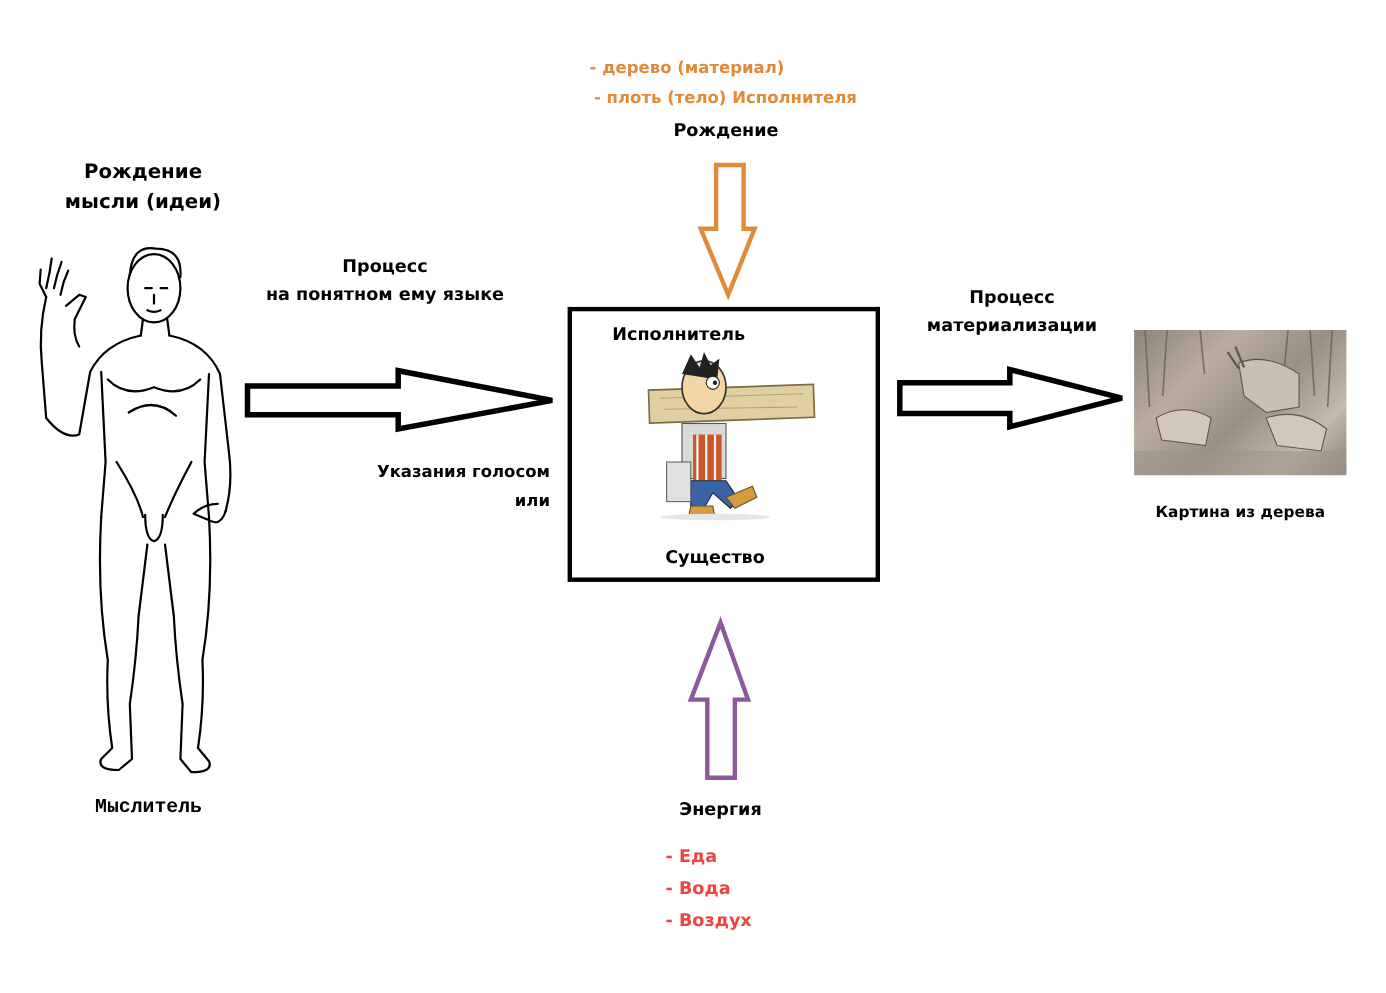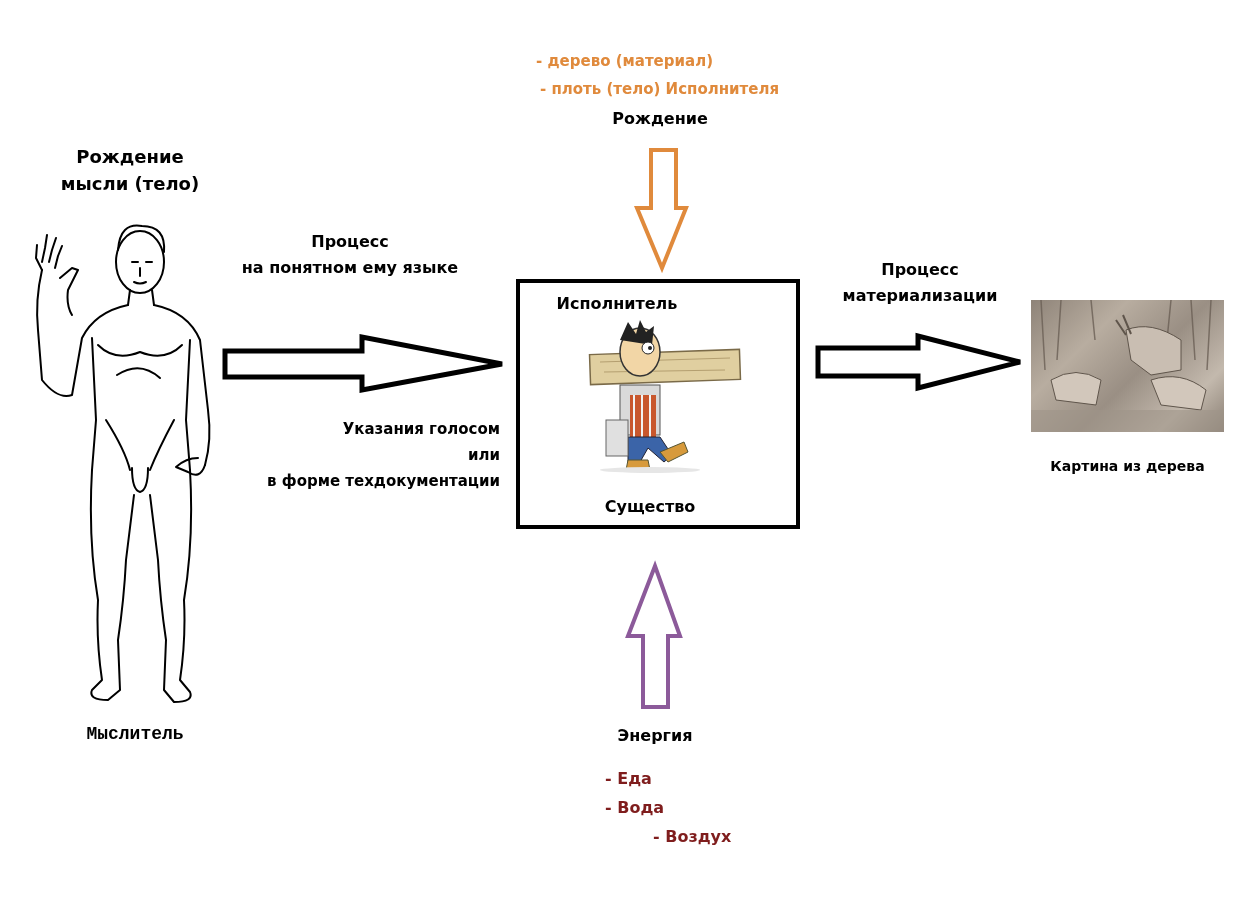--- a/index.html
+++ b/index.html
@@ -4,21 +4,21 @@
   <style>
     html, body { margin: 0; padding: 0; background: #ffffff; }
     body { width: 1260px; height: 903px; position: relative; overflow: hidden;
            font-family: "DejaVu Sans", "Liberation Sans", sans-serif; color: #000; }
     .abs { position: absolute; }
     .txt { font-weight: bold; text-align: center; white-space: nowrap; }
     .t18 { font-size: 18px; line-height: 27px; }
     .t16 { font-size: 16px; line-height: 26px; }
     .t15 { font-size: 15px; line-height: 26px; }
     .orange { color: #e08a3c; }
-    .purple { color: #7f1d1d; }
+    .purple { color: #ef4444; }
     svg { position: absolute; left: 0; top: 0; }
     #center-box { left: 516px; top: 279px; width: 284px; height: 250px;
                   border: 4px solid #000; box-sizing: border-box; }
     .wood-frame { left: 1031px; top: 300px; width: 193px; height: 132px;
                   background: linear-gradient(135deg, #8e8378 0%, #b8ada0 30%, #9a8f84 55%, #c3b9ad 80%, #8a7f74 100%); overflow: hidden; }
   </style>
 </head>
 <body>
 
 <svg width="1260" height="903" viewBox="0 0 1260 903">
@@ -71,33 +71,32 @@
     <path d="M628,437 L660,437 L672,455 L664,462 L648,448 L640,462 L628,462 Z" fill="#3b64a8" stroke="#223" stroke-width="1"></path>
     <path d="M660,452 L684,442 L688,452 L668,462 Z" fill="#d79a3c" stroke="#553" stroke-width="1"></path>
     <path d="M628,460 L648,460 L650,470 L626,470 Z" fill="#d79a3c" stroke="#553" stroke-width="1"></path>
     <rect x="606" y="420" width="22" height="36" fill="#e0e0e0" stroke="#666"></rect>
     <ellipse cx="650" cy="470" rx="50" ry="3" fill="#e6e6e6"></ellipse>
   </g>
 </svg>
 
 <div class="abs txt t18" style="left:40px; top:143px; width:180px;text-align:center;">
   <div>Рождение</div>
-  <div>мысли (тело)</div>
+  <div>мысли (идеи)</div>
 </div>
 <div class="abs txt t18" style="left:55px; top:721px; width:160px;font-family:Liberation Mono, monospace;">Мыслитель</div>
 
 <div class="abs txt t16" style="left:180px; top:229px; width:340px;">
   <div>Процесс</div>
   <div>на понятном ему языке</div>
 </div>
 
 <div class="abs txt t15" style="left:240px; top:416px; width:260px;text-align:right;">
   <div>Указания голосом</div>
   <div>или</div>
-  <div>в форме техдокументации</div>
 </div>
 
 <div class="abs txt t15 orange" style="left:536px; top:48px; text-align:center;">- дерево (материал)</div>
 <div class="abs txt t15 orange" style="left:540px; top:76px; text-align:center;">- плоть (тело) Исполнителя</div>
 <div class="abs txt t16" style="left:580px; top:106px; width:160px;">Рождение</div>
 
 <div id="center-box" class="abs"></div>
 <div class="abs txt t16" style="left:527px; top:291px; width:180px;">Исполнитель</div>
 <div class="abs txt t16" style="left:560px; top:494px; width:180px;">Существо</div>
 
@@ -116,13 +115,13 @@
     <path d="M20,80 Q45,65 70,80 L65,105 L25,100 Z" fill="#d2c7bb" stroke="#5f554b"></path>
     <path d="M120,80 Q150,70 175,90 L170,110 L130,105 Z" fill="#d2c7bb" stroke="#5f554b"></path>
     <rect x="0" y="110" width="193" height="22" fill="#9f9488" opacity="0.6"></rect>
   </svg>
 </div>
 <div class="abs txt" style="left:1030px; top:455px; width:195px; font-size:14px; line-height:22px;">Картина из дерева</div>
 
 <div class="abs txt t16" style="left:580px; top:723px; width:150px;">Энергия</div>
 <div class="abs txt t16 purple" style="left:605px; top:766px; text-align:left;">- Еда</div>
 <div class="abs txt t16 purple" style="left:605px; top:795px; text-align:center;">- Вода</div>
-<div class="abs txt t16 purple" style="left:605px; top:824px; text-align:left;margin-left:48px;">- Воздух</div>
+<div class="abs txt t16 purple" style="left:605px; top:824px; text-align:left;">- Воздух</div>
 
 </body></html>

